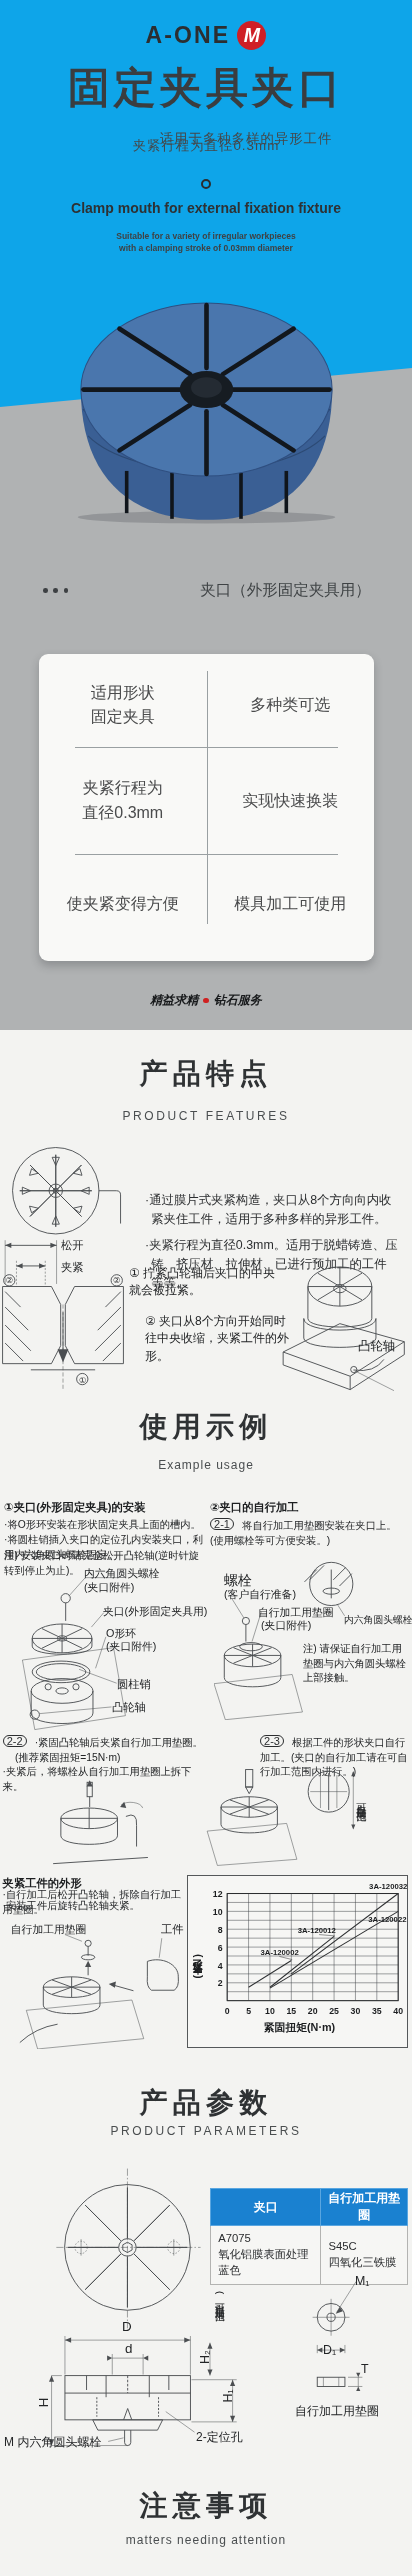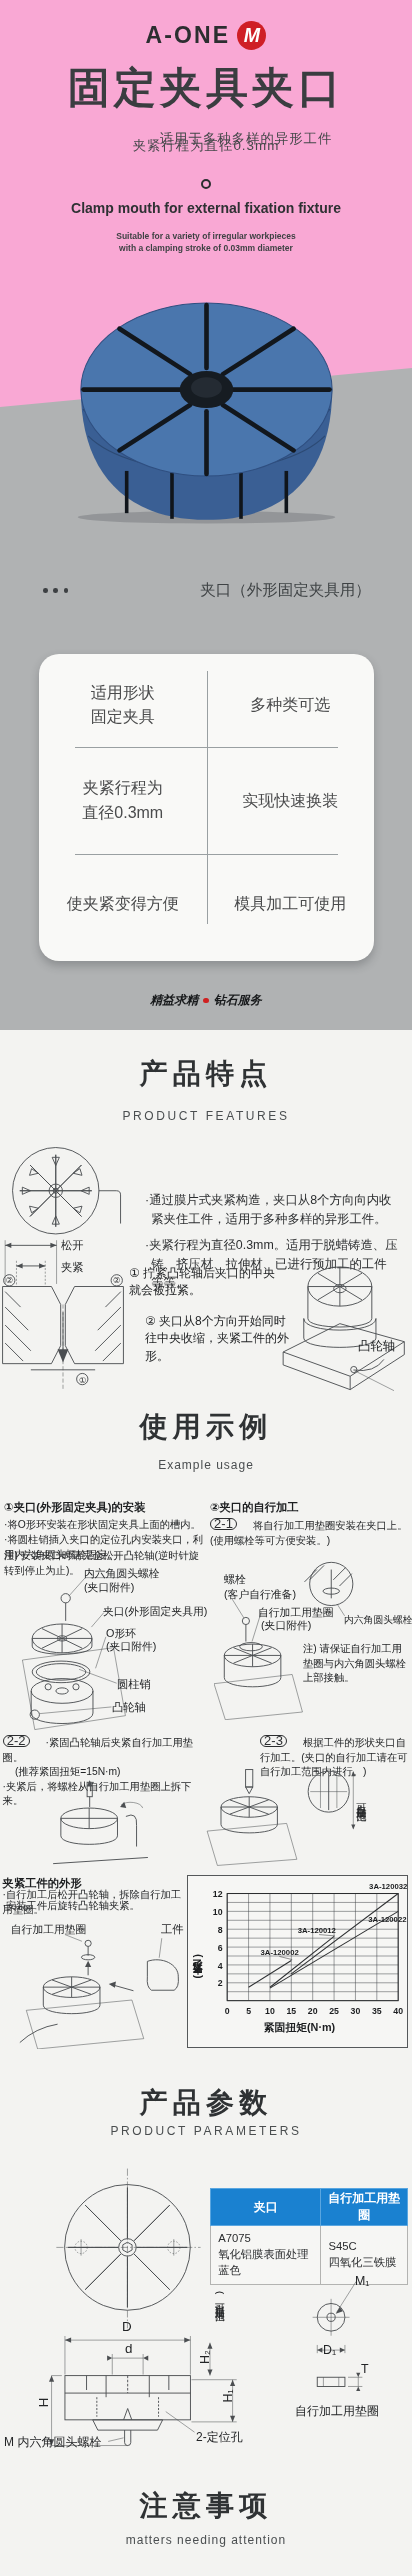--- a/index.html
+++ b/index.html
@@ -1,57 +1,57 @@
 <!DOCTYPE html>
 <html style="font-size:8.2px"><head>
 <meta charset="utf-8">
 <style>
   html,body{margin:0;padding:0;background:#888;}
   .page{position:relative;width:412px;height:2918px;margin:0 auto;background:#f3f3f1;
         font-family:"Liberation Sans","DejaVu Sans",sans-serif;overflow:hidden;}
   .abs{position:absolute;}
   .tc{text-align:center;}
   
-  .topzone{left:0;top:0;width:412px;height:1030px;background:#f9a8d4;}
+  .topzone{left:0;top:0;width:412px;height:1030px;background:#0ea5e9;}
   .floor{left:0;top:0;width:412px;height:1030px;background:#b0b2b3;
          clip-path:polygon(0 407px,412px 368px,412px 1030px,0 1030px);}
   .logo-row{left:0;top:20.6px;width:412px;display:flex;align-items:center;justify-content:center;gap:7.2px;}
   .logo-text{font-size:23px;font-weight:600;letter-spacing:2.1px;color:#2c2e30;}
   .logo-mark{width:29px;height:29px;border-radius:50%;background:#cf1f26;color:#fff;
              display:flex;align-items:center;justify-content:center;font-size:19.6px;font-weight:800;font-style:italic;}
   .hero-title{left:0;top:60px;width:412px;font-size:42px;font-weight:700;letter-spacing:4.1px;color:#3a3d40;}
   .hero-sub{left:0;width:412px;font-size:13.4px;color:#45484a;letter-spacing:1px;}
   .ring{left:201px;top:179px;width:6.2px;height:6.2px;border:2.1px solid #2a2d2f;border-radius:50%;}
   .en-title{left:0;top:200px;width:412px;font-size:14px;font-weight:700;color:#2e3133;}
   .en-sub{left:0;width:412px;font-size:8.5px;color:#3f4244;font-weight:600;}
   .dots{left:43px;top:588px;display:flex;gap:5.7px;}
   .dots i{width:4.6px;height:4.6px;border-radius:50%;background:#3d4043;}
   .hero-caption{left:180px;top:580px;width:211px;font-size:15.5px;color:#3f4345;}
   
-  .card{left:39px;top:654px;width:335px;height:307px;background:#f9f9f7;border-radius:20px;
+  .card{left:39px;top:654px;width:335px;height:307px;background:#f9f9f7;border-radius:9px;
         box-shadow:0 4.1px 8.2px rgba(40,44,48,.25);}
   .card .vline{position:absolute;left:50%;top:16.5px;bottom:37px;width:0.5px;background:#9aa0a2;}
   .card .hline{position:absolute;left:36px;right:36px;height:0.5px;background:#9aa0a2;}
   .cell{position:absolute;display:flex;flex-direction:column;align-items:center;justify-content:center;
         font-size:16px;color:#4a4b4c;line-height:1.55;}
   .tagline{left:0;top:992px;width:412px;display:flex;align-items:center;justify-content:center;gap:5.2px;
            font-size:12px;font-weight:700;font-style:italic;color:#17191b;}
   .tagline .dot{width:5.2px;height:5.2px;border-radius:50%;background:#cf2121;}
   
   .sec-title{left:0;width:412px;font-size:28px;font-weight:700;letter-spacing:5.2px;color:#2f3234;}
   .sec-sub{left:0;width:412px;font-size:12px;letter-spacing:2.6px;color:#4a4e50;}
   
   .cn{color:#2c2e30;}
   .bullets{font-size:12.4px;line-height:1.52;}
   .bullets p{margin:0 0 7.2px 0;text-indent:-6.2px;padding-left:6.2px;}
   .stepnote{font-size:12px;line-height:1.45;color:#232527;}
   .utext{font-size:10.3px;line-height:1.42;color:#232527;}
   .uhead{font-size:11.3px;color:#1d1f21;font-weight:600;}
   .badge{display:inline-block;border:0.8px solid #2c2e30;border-radius:6.2px;padding:0 3.1px;
-         font-size:13px;line-height:10.3px;vertical-align:1px;margin-right:16px;color:#2c2e30;}
+         font-size:11px;line-height:10.3px;vertical-align:1px;margin-right:8px;color:#2c2e30;}
   .dlabel{font-size:10.8px;color:#232527;white-space:nowrap;}
   .vtext{writing-mode:vertical-rl;letter-spacing:1.5px;}
   
   svg.draw line,svg.draw path,svg.draw ellipse,svg.draw circle,svg.draw rect,svg.draw polyline,svg.draw polygon
     {stroke:#4b4e51;fill:none;stroke-width:1.8;}
   svg.draw .thin{stroke-width:1;}
   svg.draw .fillg{fill:#4b4e51;stroke:none;}
   svg text{font-family:"Liberation Sans","DejaVu Sans",sans-serif;}
   
   table{border-collapse:collapse;}
@@ -324,21 +324,21 @@
     <g class="thin">
         <line x1="200" y1="18" x2="176" y2="42"></line>
         <line x1="214" y1="10" x2="186" y2="38"></line>
         <line x1="256" y1="14" x2="232" y2="38"></line>
         <line x1="268" y1="26" x2="244" y2="50"></line>
       </g>
     <line x1="228" y1="18" x2="228" y2="74" stroke-width="3"></line>
       <ellipse cx="228" cy="60" rx="16" ry="6"></ellipse>
     <line class="thin" x1="240" y1="86" x2="254" y2="108"></line>
   </svg>
-  <div class="abs dlabel" style="left:224px;top:1572px;font-size:11px;">螺栓</div>
+  <div class="abs dlabel" style="left:224px;top:1572px;font-size:14px;">螺栓</div>
   <div class="abs dlabel" style="left:224px;top:1588px;">(客户自行准备)</div>
   <div class="abs dlabel" style="left:258px;top:1606px;">自行加工用垫圈</div>
   <div class="abs dlabel" style="left:261px;top:1619px;">(夹口附件)</div>
   <div class="abs dlabel" style="left:344px;top:1614px;font-size:9.8px;">内六角圆头螺栓</div>
   <div class="abs utext" style="left:303px;top:1642px;width:108px;">注) 请保证自行加工用垫圈与内六角圆头螺栓上部接触。</div>
 
   <div class="abs utext" style="left:2.6px;top:1735px;width:206px;">
     <span class="badge">2-2</span><span>·紧固凸轮轴后夹紧自行加工用垫圈。</span><br>
     <span style="margin-left:12.4px;">(推荐紧固扭矩=15N·m)</span><br>
     <span>·夹紧后，将螺栓从自行加工用垫圈上拆下来。</span>

